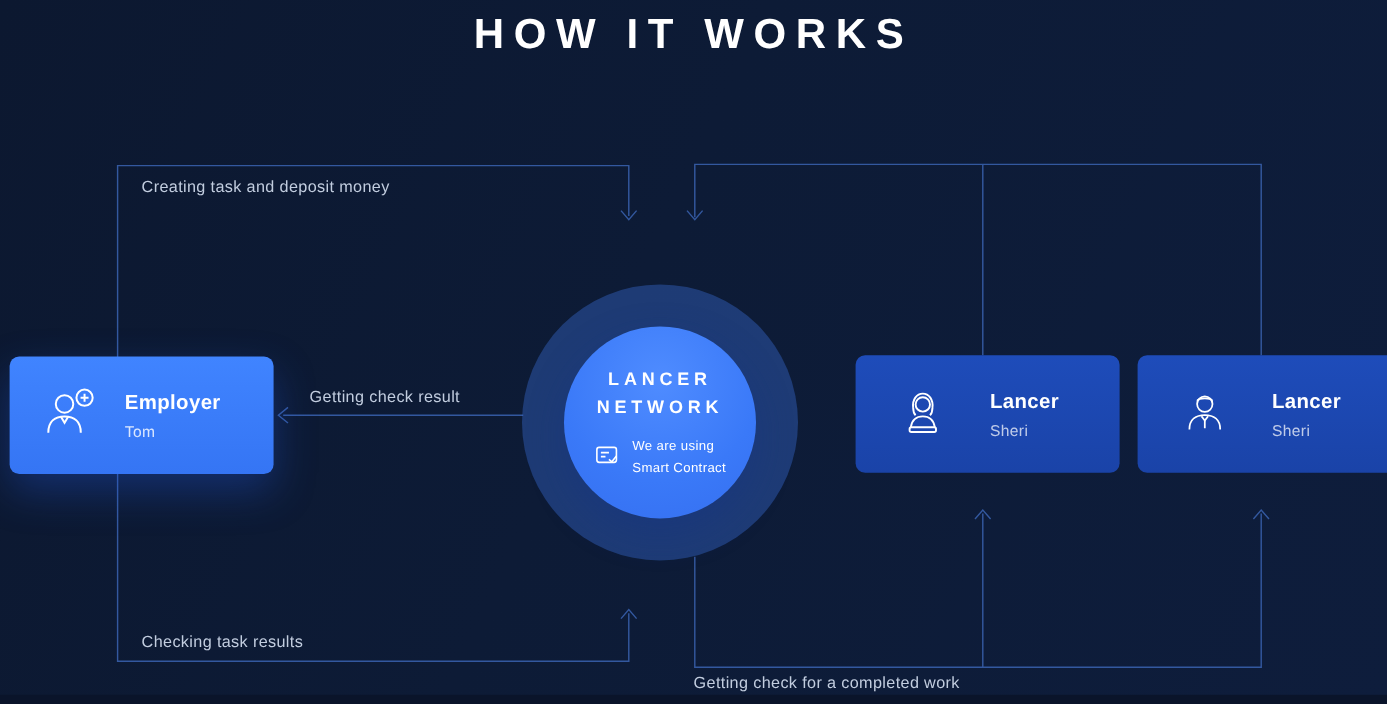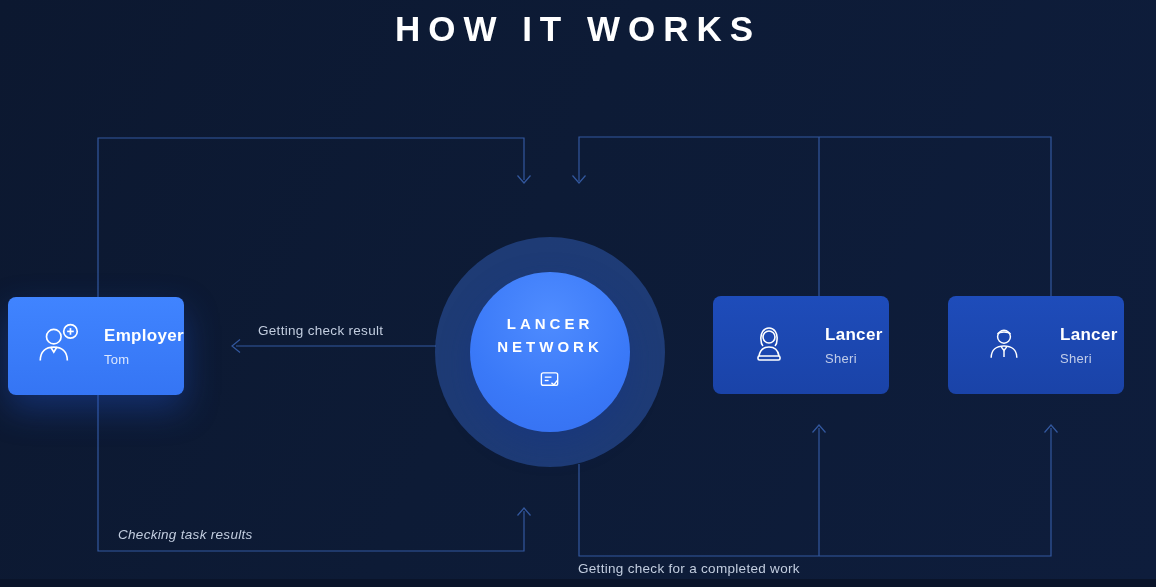--- a/index.html
+++ b/index.html
@@ -17,40 +17,40 @@
     color:#ffffff; font-size:35px; font-weight:800; letter-spacing:8px;
   }
 
   svg.flow-lines { position:absolute; left:0; top:0; }
   .flow-label {
     position:absolute; color:#c2cddf; font-size:13.5px; letter-spacing:.3px; white-space:nowrap;
   }
   .lbl-creating { left:118px; top:148px; }
   .lbl-make     { left:578px; top:113px; }
   .lbl-getting  { left:258px; top:323px; }
-  .lbl-checking { left:118px; top:527px;font-style:italic; }
+  .lbl-checking { left:118px; top:527px; }
   .lbl-earn     { left:578px; top:561px; }
 
   .halo {
     position:absolute; left:435px; top:237px; width:230px; height:230px;
     border-radius:50%; background:rgba(55,104,205,0.42);
   }
   .core {
     position:absolute; left:470px; top:272px; width:160px; height:160px;
     border-radius:50%;
     background:radial-gradient(circle at 50% 28%, #4f8cff 0%, #3a79f8 60%, #356ff0 100%);
     display:flex; flex-direction:column; align-items:center; justify-content:center;
     box-shadow:0 12px 30px rgba(20,50,130,.45);
   }
   .net-title { color:#fff; font-weight:700; font-size:15px; letter-spacing:4px; text-align:center; line-height:1.55; }
   .net-sub-row { display:flex; align-items:center; gap:9px; margin-top:11px; }
   .net-sub-text { color:#fff; font-size:11px; line-height:1.65; letter-spacing:.3px; }
 
   .card {
-    position:absolute; width:176px; height:98px; border-radius:8px;
+    position:absolute; width:220px; height:98px; border-radius:8px;
     display:flex; align-items:center;
   }
   .card .icon-wrap { flex:0 0 auto; display:flex; align-items:center; justify-content:center; }
   .card .txt { display:flex; flex-direction:column; }
   .card .role { color:#ffffff; font-weight:700; font-size:17px; letter-spacing:.3px; }
   .card .person { margin-top:6px; font-size:13px; letter-spacing:.3px; }
 
   .card-employer {
     left:8px; top:297px;
     background:linear-gradient(180deg,#4084ff 0%, #3575f4 100%);
@@ -86,37 +86,42 @@
     <path d="M579 181 V137 H1051 V296"></path>
     <path d="M819 137 V296"></path>
     <path d="M572.5 175.5 L579 183 L585.5 175.5"></path>
 
     <path d="M579 464 V556 H1051 V428"></path>
     <path d="M819 556 V428"></path>
     <path d="M812.5 432.5 L819 425 L825.5 432.5"></path>
     <path d="M1044.5 432.5 L1051 425 L1057.5 432.5"></path>
   </svg>
 
+  <div class="flow-label lbl-creating">Creating task and deposit money</div>
   <div class="flow-label lbl-getting">Getting check result</div>
   <div class="flow-label lbl-checking">Checking task results</div>
   <div class="flow-label lbl-earn">Getting check for a completed work</div>
 
   <div class="halo"></div>
   <div class="core">
     <div class="net-title">
       <span>LANCER</span><br>
       <span>NETWORK</span>
     </div>
     <div class="net-sub-row">
       <svg width="23" height="23" viewBox="0 0 24 24" fill="none" stroke="#ffffff" stroke-width="1.4">
         <rect x="2.5" y="4" width="17" height="13" rx="2"></rect>
         <path d="M6 8.5 H13"></path>
         <path d="M6 12 H10"></path>
         <path d="M13 14.5 l2.5 2 4-5"></path>
       </svg>
+      <div class="net-sub-text">
+        <span>We are using</span><br>
+        <span>Smart Contract</span>
+      </div>
     </div>
   </div>
 
   <div class="card card-employer">
     <span class="icon-wrap">
       <svg width="50" height="50" viewBox="0 0 48 48" fill="none" stroke="#ffffff" stroke-width="1.6">
         <circle cx="19" cy="15" r="7"></circle>
         <path d="M6 38 c0-9 5.5-13 13-13 s13 4 13 13"></path>
         <path d="M16 25 l3 5 3-5"></path>
         <circle cx="35" cy="10" r="6.5"></circle>

